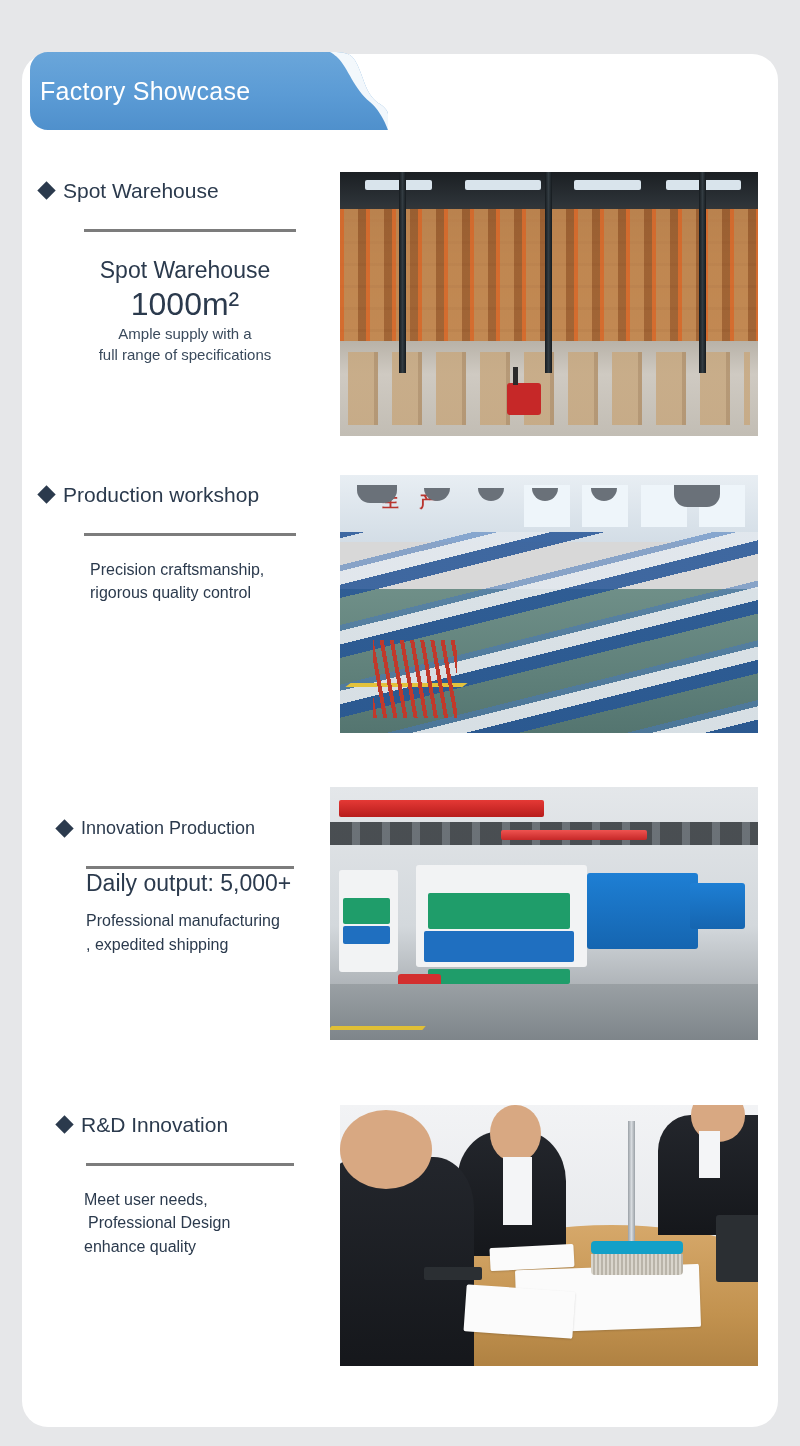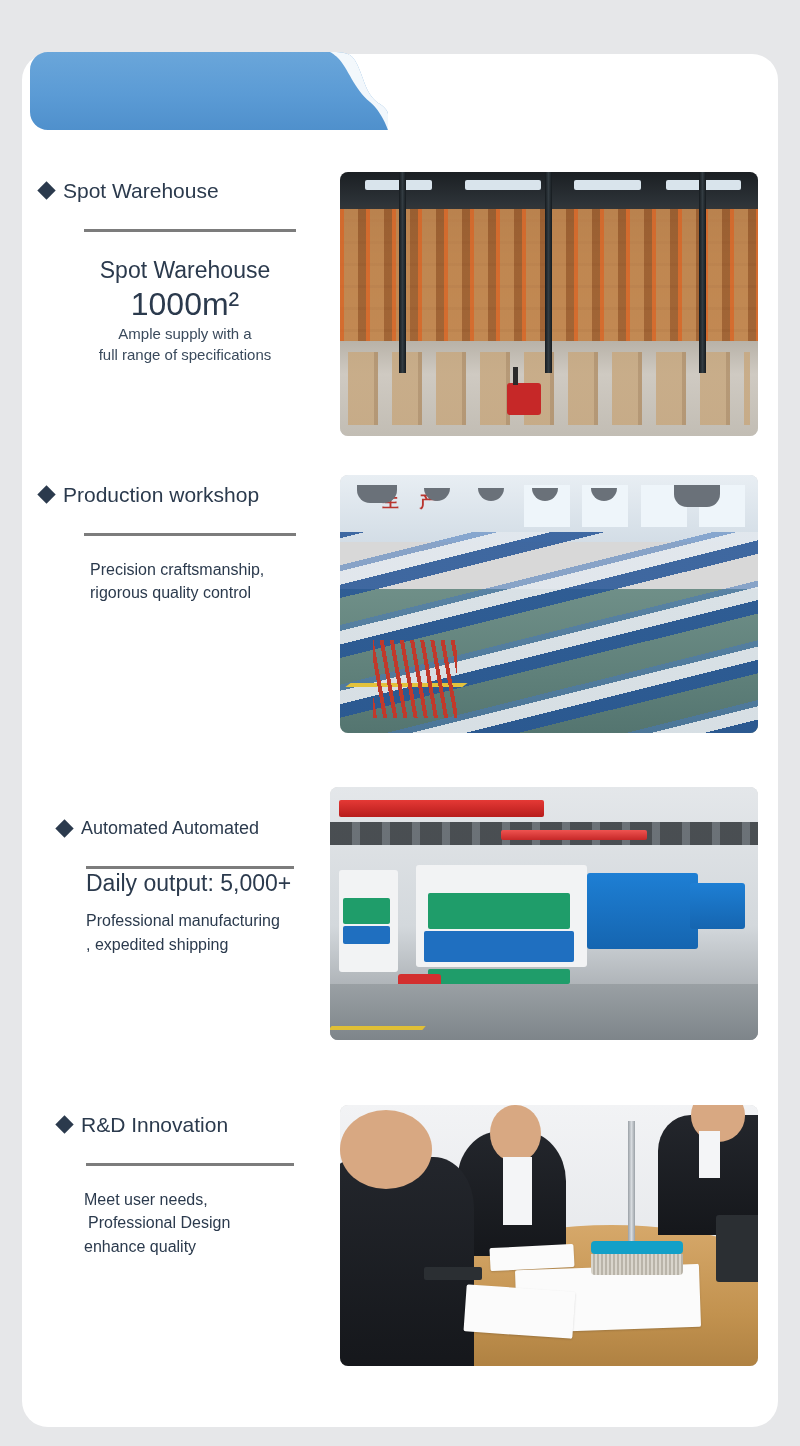--- a/index.html
+++ b/index.html
@@ -63,21 +63,20 @@
   }
   .sec-text {
     position: absolute;
     left: 40px;
     width: 290px;
   }
   .sec-img {
     position: absolute;
     overflow: hidden;
     background: #d8d8d8;
-    border-radius: 8px;
   }
 
   
   .head-row {
     display: flex;
     align-items: center;
     gap: 10px;
   }
   .diamond {
     width: 13px;
@@ -220,20 +219,21 @@
           <stop offset="55%" stop-color="#5b9bd5"></stop>
           <stop offset="100%" stop-color="#4f90cc"></stop>
         </linearGradient>
       </defs>
       <path d="M18,0 L300,0 C318,0 322,2 327,12 C334,26 336,44 350,52 C356,56 358,60 358,62
                L358,78 L18,78 C8,78 0,70 0,60 L0,18 C0,8 8,0 18,0 Z" fill="url(#bg)"></path>
       <path d="M300,0 C318,0 322,2 327,12 C334,26 336,44 350,52 C356,56 358,60 358,62
                L358,78 C358,78 352,60 340,50 C324,37 318,16 308,6 C304,2 300,0 300,0 Z" fill="#ffffff" opacity="0.92"></path>
     </svg>
   </div>
+  <div class="banner-title">Factory Showcase</div>
 
   <div class="section" style="top:0;">
 
     <div class="sec-text" style="top:178px;">
       <div class="head-row">
         <span class="diamond"></span>
         <span class="head-text">Spot Warehouse</span>
       </div>
       <div class="divider" style="margin-left:44px; width:212px;"></div>
       <div class="center" style="margin-top:24px;">
@@ -296,21 +296,21 @@
         <div class="ws-mops"></div>
       </div>
     </div>
   </div>
 
   <div class="section" style="top:0;">
 
     <div class="sec-text" style="top:818px; left:58px; width:280px;">
       <div class="head-row">
         <span class="diamond"></span>
-        <span class="head-text small">Automated Automated</span>
+        <span class="head-text small">Innovation Production</span>
       </div>
       <div class="divider" style="margin-left:28px; width:208px;"></div>
       <div style="">
         <div class="big-line" style="margin-left:28px;">Daily output: 5,000+</div>
         <div class="sub-line-b" style="margin-top:12px; margin-left:28px;">Professional manufacturing</div>
         <div class="sub-line-b" style="margin-left:28px;">, expedited shipping</div>
       </div>
     </div>
 
     <div class="sec-img" style="left:330px; top:787px; width:428px; height:253px;">

